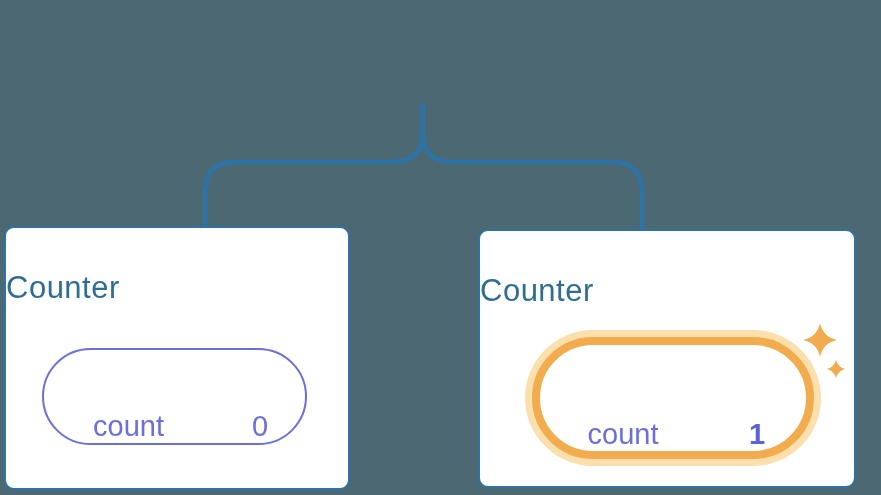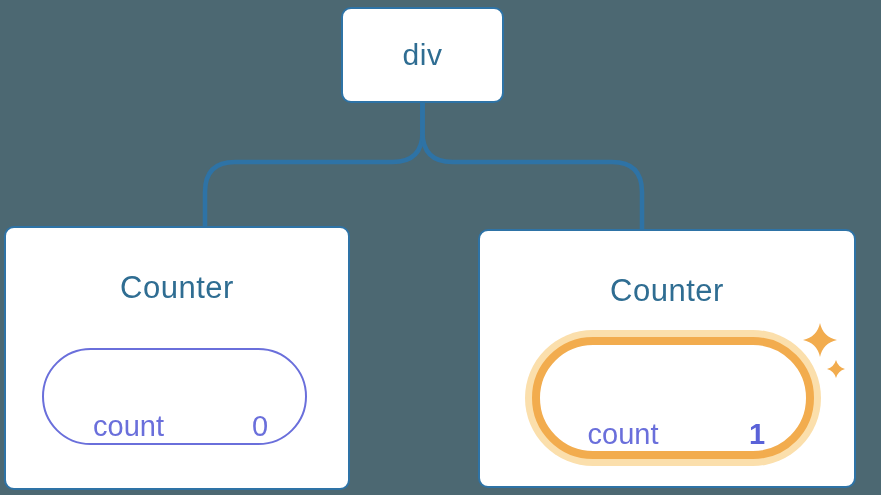--- a/index.html
+++ b/index.html
@@ -55,21 +55,20 @@
     position: absolute;
     background: var(--card_bg);
     border: 2.5px solid var(--line_blue);
     border-radius: 10px;
   }
   .card-left  { left: 4px;   top: 226px; width: 346px; height: 264px; }
   .card-right { left: 478px; top: 229px; width: 378px; height: 259px; }
 
   .card-title {
     margin-top: 42px;
-    text-align: center;
     font-size: 31px;
     letter-spacing: 0.5px;
     color: var(--text_blue);
   }
 
   .pill {
     position: absolute;
     display: flex;
     align-items: flex-end;
     background: var(--card_bg);
@@ -117,23 +116,20 @@
 </head>
 <body>
 
 <div class="canvas">
 
   <svg class="connectors" viewBox="0 0 881 495" xmlns="http://www.w3.org/2000/svg">
     <path d="M422.5 103 V132 Q422.5 162 392.5 162 H235 Q205 162 205 192 V227"></path>
     <path d="M422.5 103 V132 Q422.5 162 452.5 162 H612 Q642 162 642 192 V230"></path>
   </svg>
 
-  <div class="node-root">
-    <span>div</span>
-  </div>
 
   <div class="card card-left">
     <div class="card-title">Counter</div>
     <div class="pill pill-normal">
       <span class="pill-key">count</span>
       <span class="pill-divider"></span>
       <span class="pill-value">0</span>
     </div>
   </div>
 

